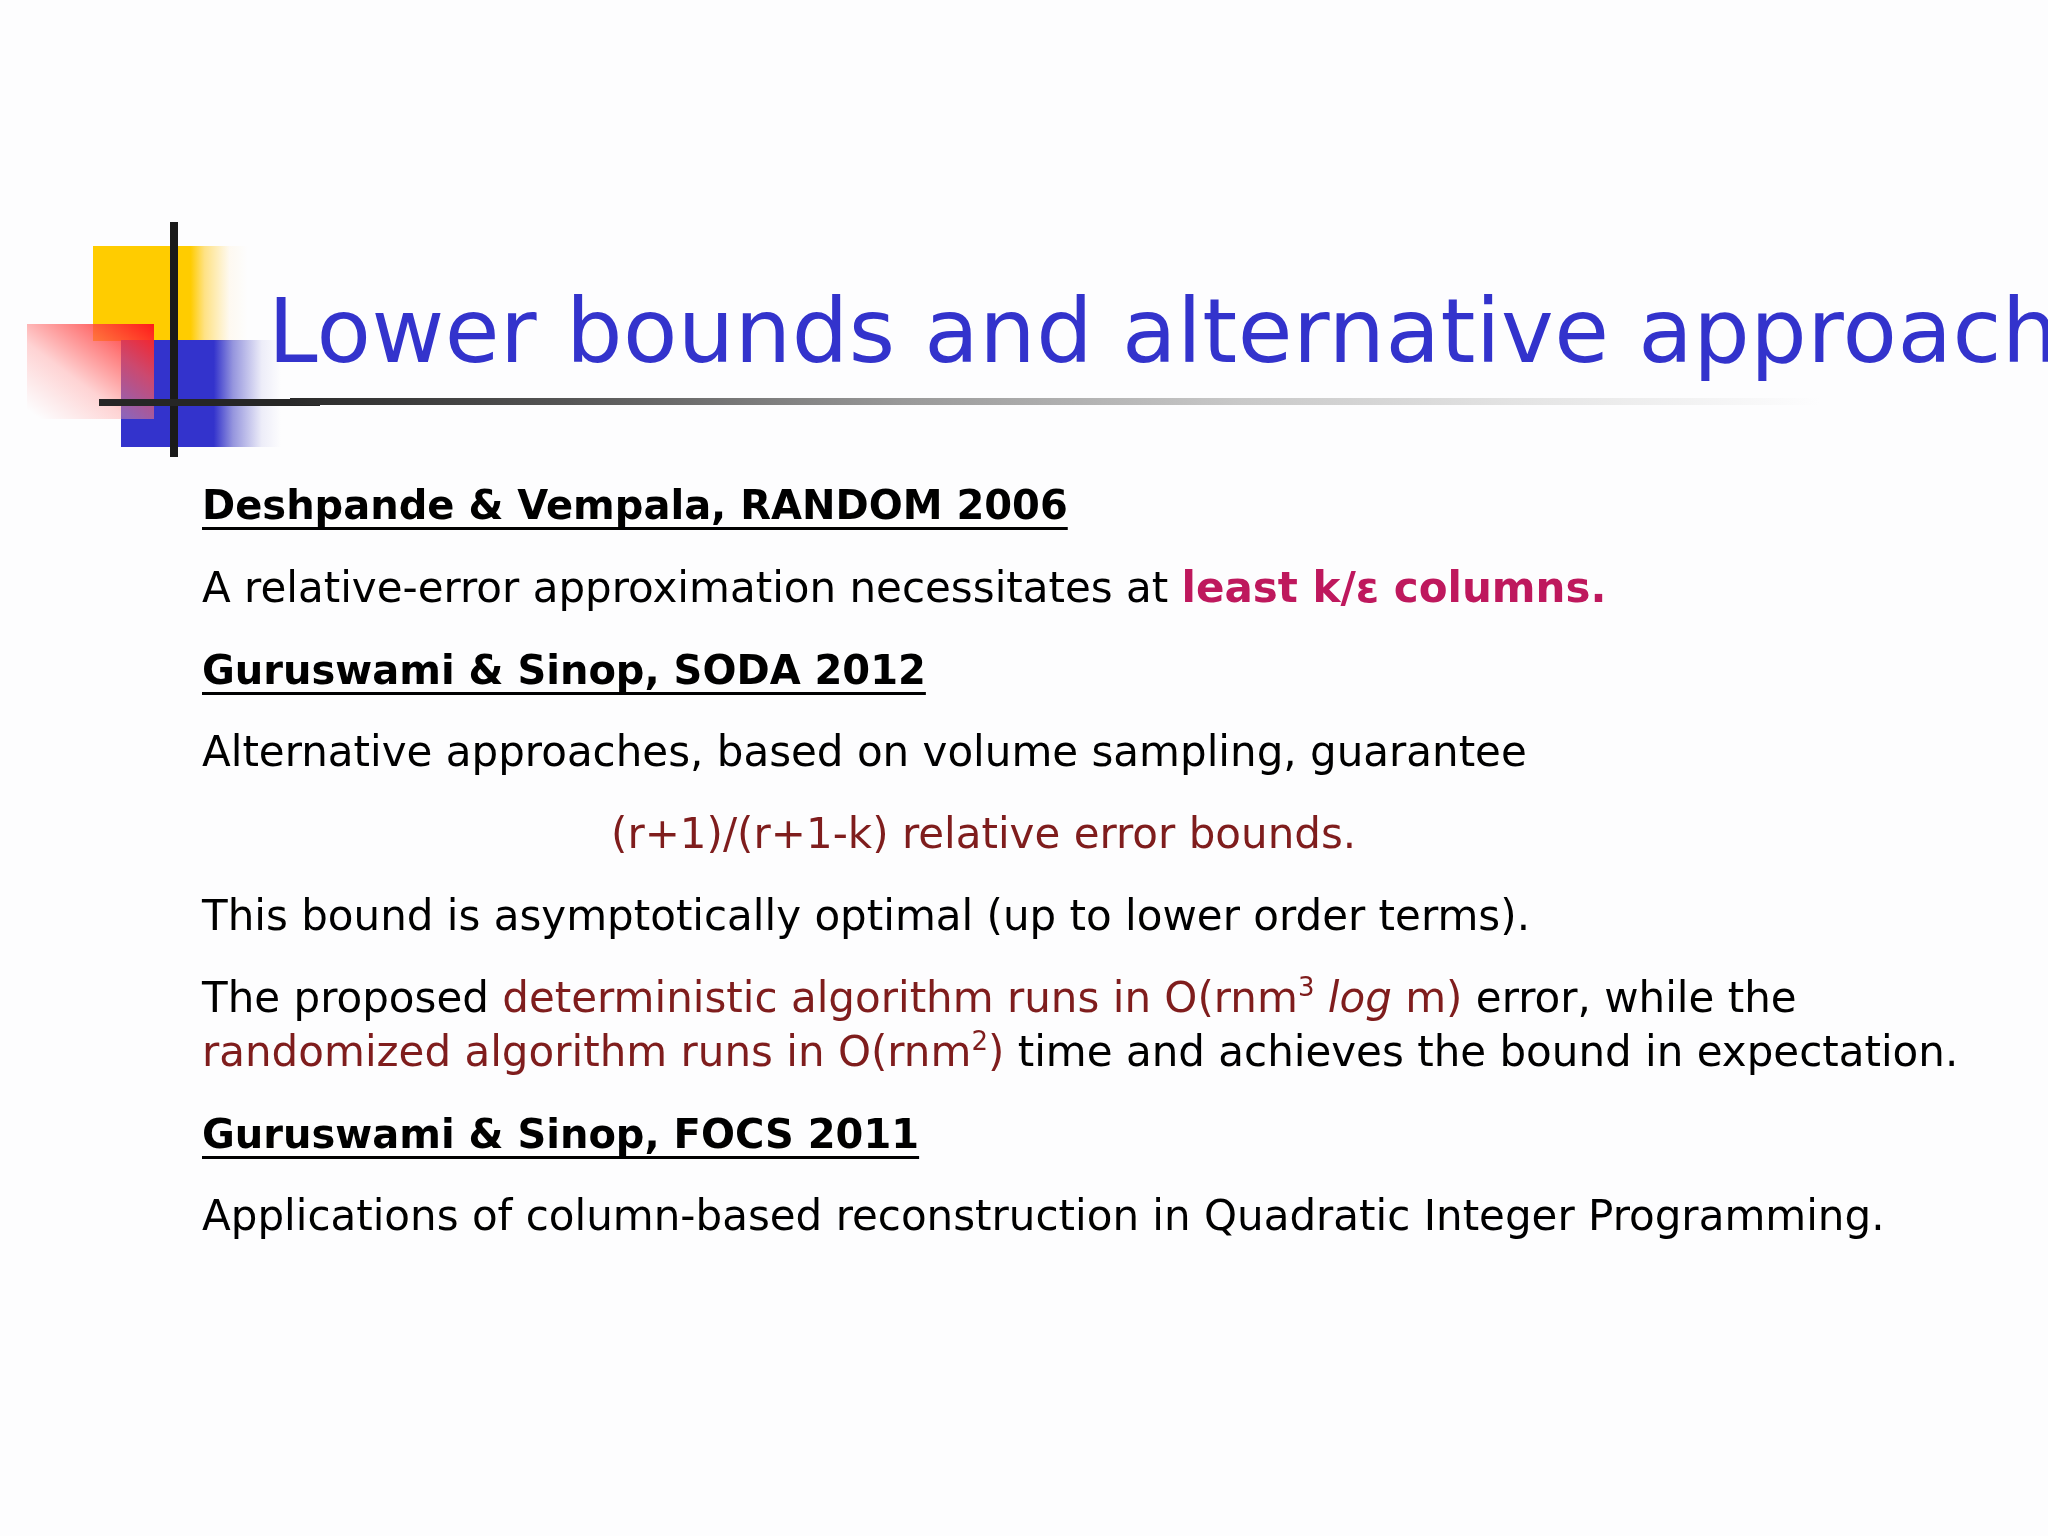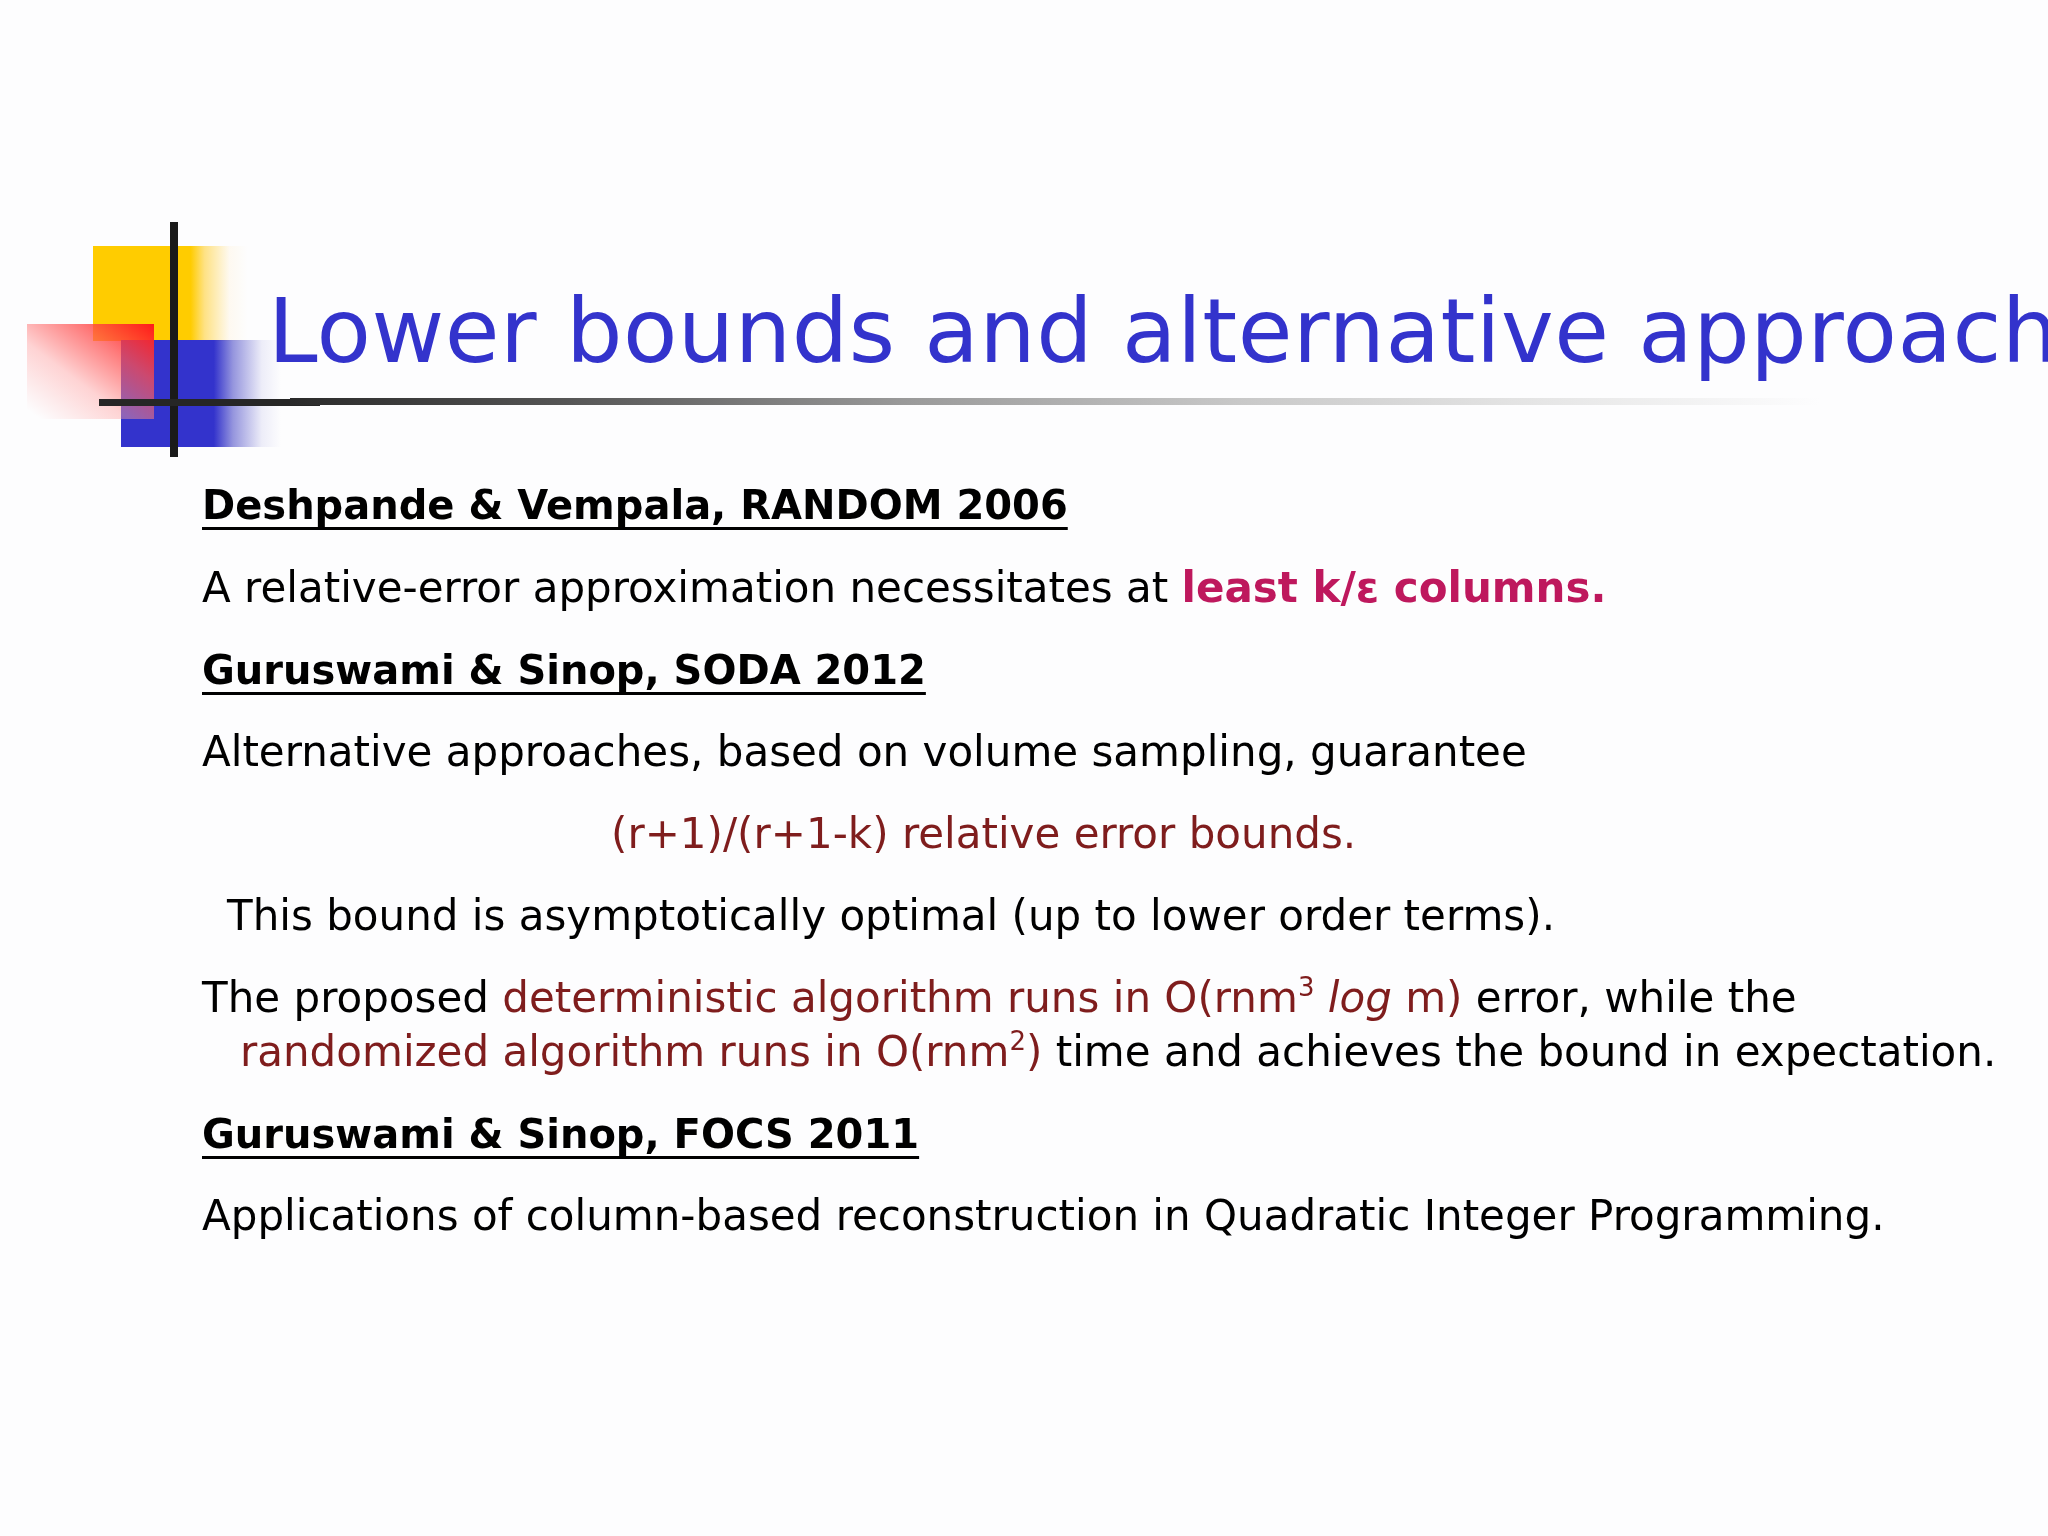--- a/index.html
+++ b/index.html
@@ -105,27 +105,27 @@
       <span>A relative-error approximation necessitates at </span><span class="hl-bold">least k/ε columns.</span>
     </div>
 
     <div class="line ref" style="top:643px;">Guruswami &amp; Sinop, SODA 2012</div>
     <div class="line" style="top:725px;">
       <span>Alternative approaches, based on volume sampling, guarantee</span>
     </div>
     <div class="line centered" style="top:807px;">
       <span class="hl">(r+1)/(r+1-k) relative error bounds.</span>
     </div>
-    <div class="line" style="top:889px;margin-left:25px;">
+    <div class="line" style="top:889px;">
       <span>This bound is asymptotically optimal (up to lower order terms).</span>
     </div>
     <div class="line" style="top:971px;">
       <span>The proposed </span><span class="hl">deterministic algorithm runs in O(rnm</span><sup class="hl">3</sup><span class="hl"> </span><span class="hl it">log</span><span class="hl"> m)</span><span> error, while the</span>
     </div>
-    <div class="line" style="top:1025px;margin-left:38px;">
+    <div class="line" style="top:1025px;">
       <span class="hl">randomized algorithm runs in O(rnm</span><sup class="hl">2</sup><span class="hl">)</span><span> time and achieves the bound in expectation.</span>
     </div>
 
     <div class="line ref" style="top:1107px;">Guruswami &amp; Sinop, FOCS 2011</div>
     <div class="line" style="top:1189px;">
       <span>Applications of column-based reconstruction in Quadratic Integer Programming.</span>
     </div>
   </div>
 </div>
 

